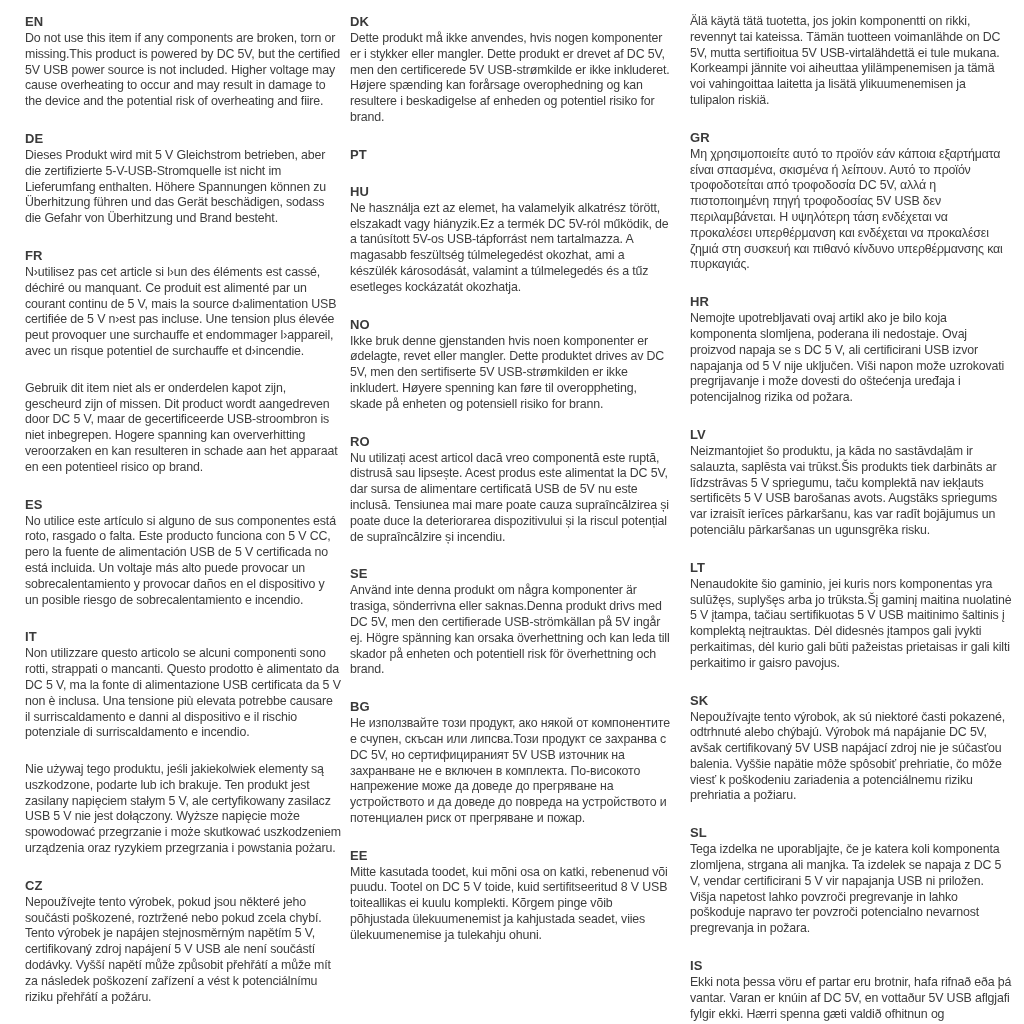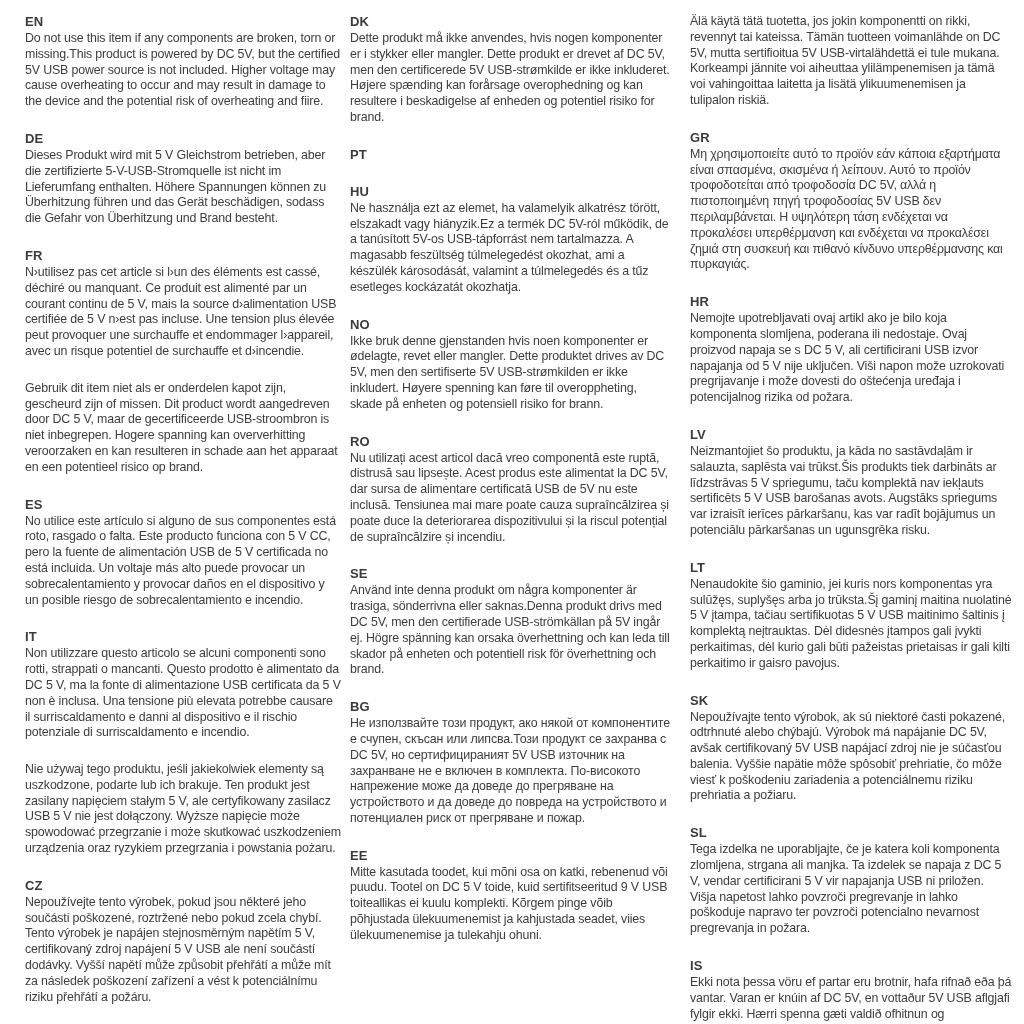--- a/index.html
+++ b/index.html
@@ -106,21 +106,21 @@
     <section class="lang-section">
       <h3 class="lang-code">SE</h3>
       <p class="lang-text">Använd inte denna produkt om några komponenter är trasiga, sönderrivna eller saknas.Denna produkt drivs med DC 5V, men den certifierade USB-strömkällan på 5V ingår ej. Högre spänning kan orsaka överhettning och kan leda till skador på enheten och potentiell risk för överhettning och brand.</p>
     </section>
     <section class="lang-section">
       <h3 class="lang-code">BG</h3>
       <p class="lang-text">Не използвайте този продукт, ако някой от компонентите е счупен, скъсан или липсва.Този продукт се захранва с DC 5V, но сертифицираният 5V USB източник на захранване не е включен в комплекта. По-високото напрежение може да доведе до прегряване на устройството и да доведе до повреда на устройството и потенциален риск от прегряване и пожар.</p>
     </section>
     <section class="lang-section">
       <h3 class="lang-code">EE</h3>
-      <p class="lang-text">Mitte kasutada toodet, kui mõni osa on katki, rebenenud või puudu. Tootel on DC 5 V toide, kuid sertifitseeritud 9 V USB toiteallikas ei kuulu komplekti. Kõrgem pinge võib põhjustada ülekuumenemist ja kahjustada seadet, viies ülekuumenemise ja tulekahju ohuni.</p>
+      <p class="lang-text">Mitte kasutada toodet, kui mõni osa on katki, rebenenud või puudu. Tootel on DC 5 V toide, kuid sertifitseeritud 8 V USB toiteallikas ei kuulu komplekti. Kõrgem pinge võib põhjustada ülekuumenemist ja kahjustada seadet, viies ülekuumenemise ja tulekahju ohuni.</p>
     </section>
   </div>
 
   <div class="col col-3">
     <section class="lang-section">
       <p class="lang-text">Älä käytä tätä tuotetta, jos jokin komponentti on rikki, revennyt tai kateissa. Tämän tuotteen voimanlähde on DC 5V, mutta sertifioitua 5V USB-virtalähdettä ei tule mukana. Korkeampi jännite voi aiheuttaa ylilämpenemisen ja tämä voi vahingoittaa laitetta ja lisätä ylikuumenemisen ja tulipalon riskiä.</p>
     </section>
     <section class="lang-section">
       <h3 class="lang-code">GR</h3>
       <p class="lang-text">Μη χρησιμοποιείτε αυτό το προϊόν εάν κάποια εξαρτήματα είναι σπασμένα, σκισμένα ή λείπουν. Αυτό το προϊόν τροφοδοτείται από τροφοδοσία DC 5V, αλλά η πιστοποιημένη πηγή τροφοδοσίας 5V USB δεν περιλαμβάνεται. Η υψηλότερη τάση ενδέχεται να προκαλέσει υπερθέρμανση και ενδέχεται να προκαλέσει ζημιά στη συσκευή και πιθανό κίνδυνο υπερθέρμανσης και πυρκαγιάς.</p>

